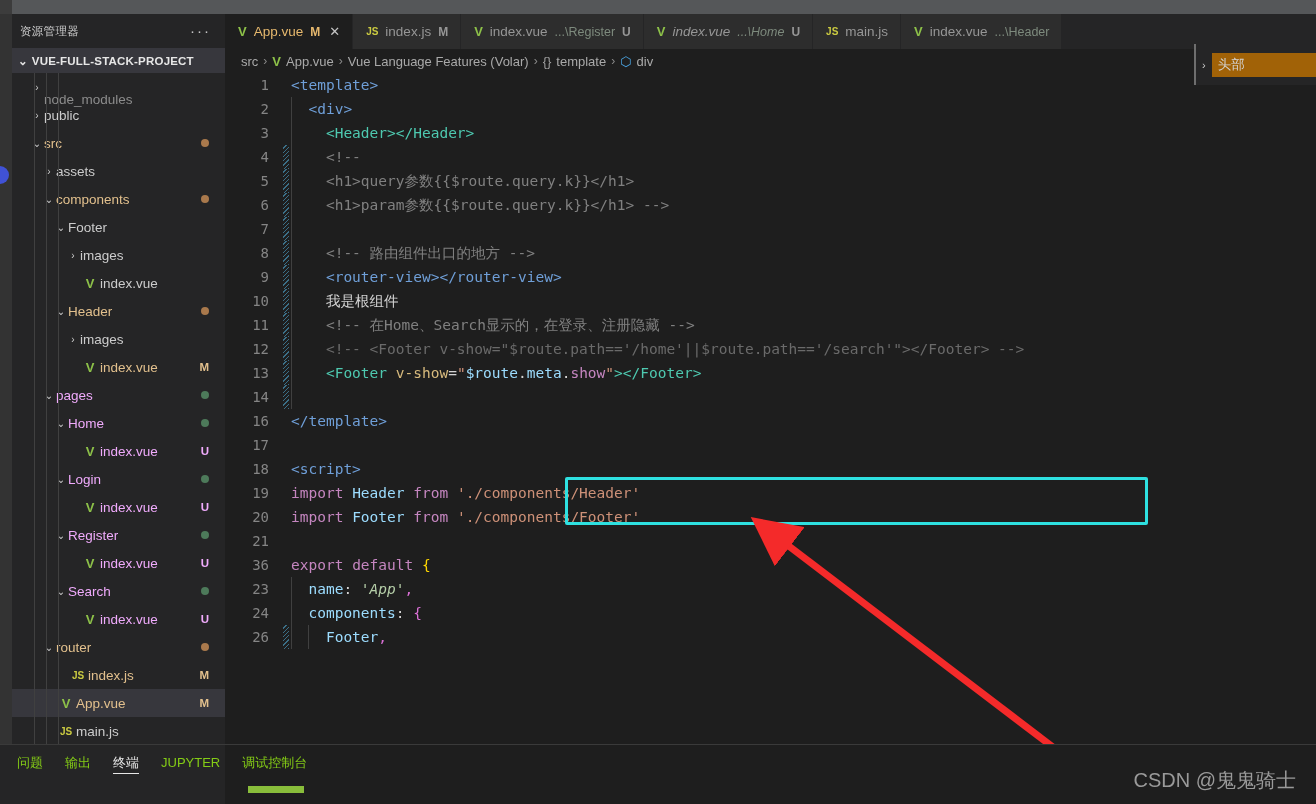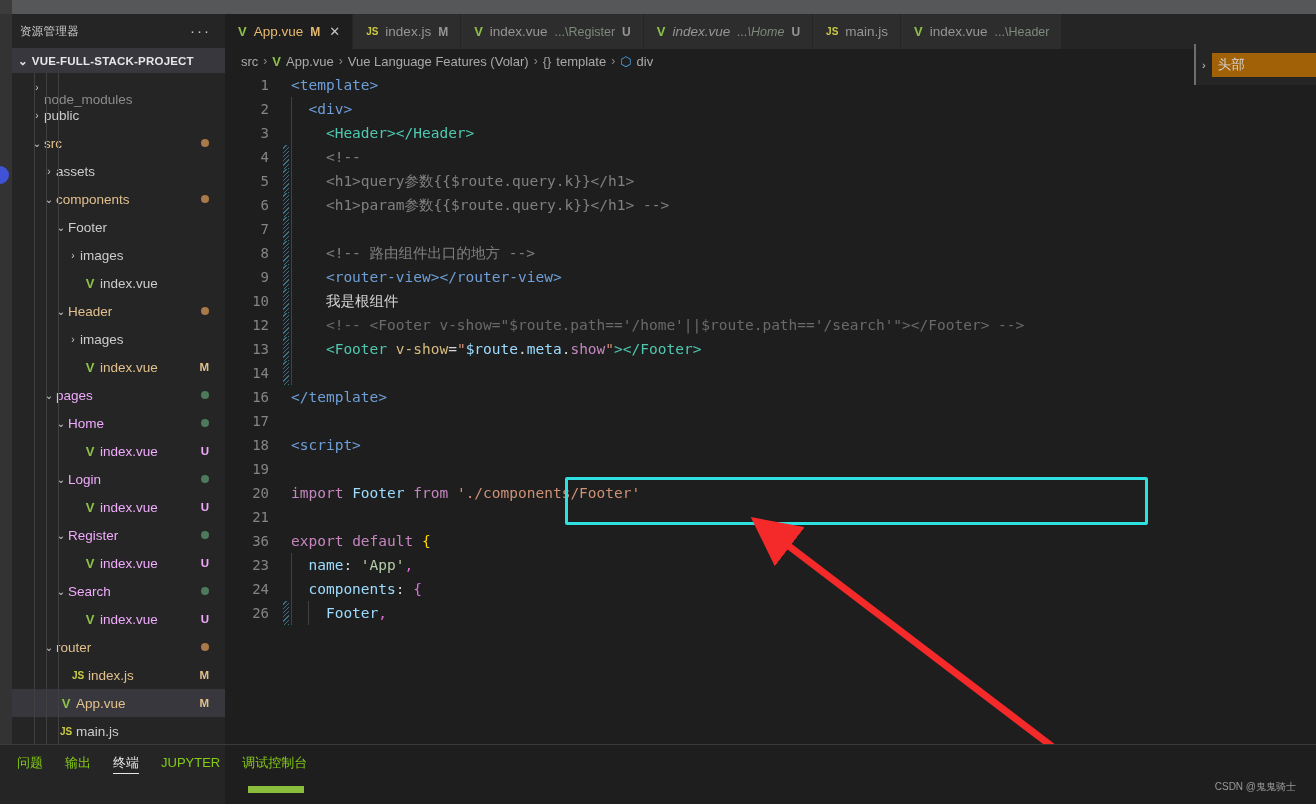--- a/index.html
+++ b/index.html
@@ -135,21 +135,21 @@
   .t-tag    { color: #6f9fd8; }
   .t-comp   { color: #4ec9b0; }
   .t-attr   { color: #d7ba7d; }
   .t-str    { color: #ce9178; }
   .t-plain  { color: #d4d4d4; }
   .t-kw     { color: #c586c0; }
   .t-id     { color: #9cdcfe; }
   .t-prop   { color: #9cdcfe; }
   .t-brace  { color: #ffd700; }
   .t-brace2 { color: #da70d6; }
-  .t-green  { color: #b5cea8; }
+  .t-green  { color: #b5cea8; font-style: italic; }
   .t-strlit { color: #ce9178; }
   .t-punct  { color: #d4d4d4; }
   .t-cmt-tag{ color: #808080; }
 
   
   .t-cmtdim { color: #6a6a6a; }
 
   
   .hl-box {
     position: absolute; left: 340px; top: 404px; width: 583px; height: 48px;
@@ -177,21 +177,21 @@
   }
   .panel-tabs { display: flex; align-items: center; height: 35px; padding-left: 17px; gap: 22px; }
   .ptab { color: #84cc16; font-size: 13px; position: relative; height: 35px; display: flex; align-items: center; }
   .ptab.active { color: #e7e7e7; }
   .ptab.active::after {
     content: ''; position: absolute; left: 0; right: 0; bottom: 6px; height: 1px; background: #e7e7e7;
   }
   .term-bar { position: absolute; left: 248px; top: 41px; width: 56px; height: 7px; background: #89bd3b; }
   .watermark {
     position: absolute; right: 20px; bottom: 10px;
-    color: #9a9a9a; font-size: 10px;
+    color: #9a9a9a; font-size: 20px;
   }
   .panel-sidefill { position: absolute; left: 0; top: 0; width: 225px; height: 60px; background: #252526; }
 </style>
 </head>
 <body>
 
 <div class="app">
 
   <div class="titlebar">
     <div class="tb-left"></div>
@@ -425,27 +425,28 @@
             <div class="cline"><span class="gutter">1</span><div class="fold-stripe "></div><span class="ctext"><span class="t-tag">&lt;template&gt;</span></span></div>
             <div class="cline"><span class="gutter">2</span><div class="fold-stripe "></div><div class="ind-guide" style="left:66px"></div><span class="ctext">  <span class="t-tag">&lt;div&gt;</span></span></div>
             <div class="cline"><span class="gutter">3</span><div class="fold-stripe "></div><div class="ind-guide" style="left:66px"></div><span class="ctext">    <span class="t-comp">&lt;Header&gt;&lt;/Header&gt;</span></span></div>
             <div class="cline"><span class="gutter">4</span><div class="fold-stripe on"></div><div class="ind-guide" style="left:66px"></div><span class="ctext">    <span class="t-cmt-tag">&lt;!--</span></span></div>
             <div class="cline"><span class="gutter">5</span><div class="fold-stripe on"></div><div class="ind-guide" style="left:66px"></div><span class="ctext">    <span class="t-cmt-tag">&lt;h1&gt;query参数{{$route.query.k}}&lt;/h1&gt;</span></span></div>
             <div class="cline"><span class="gutter">6</span><div class="fold-stripe on"></div><div class="ind-guide" style="left:66px"></div><span class="ctext">    <span class="t-cmt-tag">&lt;h1&gt;param参数{{$route.query.k}}&lt;/h1&gt; --&gt;</span></span></div>
             <div class="cline"><span class="gutter">7</span><div class="fold-stripe on"></div><div class="ind-guide" style="left:66px"></div><span class="ctext"></span></div>
             <div class="cline"><span class="gutter">8</span><div class="fold-stripe on"></div><div class="ind-guide" style="left:66px"></div><span class="ctext">    <span class="t-cmt-tag">&lt;!-- 路由组件出口的地方 --&gt;</span></span></div>
             <div class="cline"><span class="gutter">9</span><div class="fold-stripe on"></div><div class="ind-guide" style="left:66px"></div><span class="ctext">    <span class="t-tag">&lt;router-view&gt;&lt;/router-view&gt;</span></span></div>
             <div class="cline"><span class="gutter">10</span><div class="fold-stripe on"></div><div class="ind-guide" style="left:66px"></div><span class="ctext">    <span class="t-plain">我是根组件</span></span></div>
+            <div class="cline"><span class="gutter">11</span><div class="fold-stripe on"></div><div class="ind-guide" style="left:66px"></div><span class="ctext">    <span class="t-cmt-tag">&lt;!-- 在Home、Search显示的，在登录、注册隐藏 --&gt;</span></span></div>
             <div class="cline"><span class="gutter">12</span><div class="fold-stripe on"></div><div class="ind-guide" style="left:66px"></div><span class="ctext">    <span class="t-cmtdim">&lt;!-- &lt;Footer v-show="$route.path=='/home'||$route.path=='/search'"&gt;&lt;/Footer&gt; --&gt;</span></span></div>
             <div class="cline"><span class="gutter">13</span><div class="fold-stripe on"></div><div class="ind-guide" style="left:66px"></div><span class="ctext">    <span class="t-comp">&lt;Footer</span> <span class="t-attr">v-show</span><span class="t-plain">=</span><span class="t-str">"</span><span class="t-id">$route</span><span class="t-plain">.</span><span class="t-id">meta</span><span class="t-plain">.</span><span class="t-kw">show</span><span class="t-str">"</span><span class="t-comp">&gt;&lt;/Footer&gt;</span></span></div>
             <div class="cline"><span class="gutter">14</span><div class="fold-stripe on"></div><div class="ind-guide" style="left:66px"></div><span class="ctext"></span></div>
             <div class="cline"><span class="gutter">16</span><div class="fold-stripe "></div><span class="ctext"><span class="t-tag">&lt;/template&gt;</span></span></div>
             <div class="cline"><span class="gutter">17</span><div class="fold-stripe "></div><span class="ctext"></span></div>
             <div class="cline"><span class="gutter">18</span><div class="fold-stripe "></div><span class="ctext"><span class="t-tag">&lt;script&gt;</span></span></div>
-            <div class="cline"><span class="gutter">19</span><div class="fold-stripe "></div></div>
+            <div class="cline"><span class="gutter">19</span><div class="fold-stripe "></div><span class="ctext"><span class="t-kw">import</span> <span class="t-id">Header</span> <span class="t-kw">from</span> <span class="t-strlit">'./components/Header'</span></span></div>
             <div class="cline"><span class="gutter">20</span><div class="fold-stripe "></div><span class="ctext"><span class="t-kw">import</span> <span class="t-id">Footer</span> <span class="t-kw">from</span> <span class="t-strlit">'./components/Footer'</span></span></div>
             <div class="cline"><span class="gutter">21</span><div class="fold-stripe "></div><span class="ctext"></span></div>
             <div class="cline"><span class="gutter">36</span><div class="fold-stripe "></div><span class="ctext"><span class="t-kw">export</span> <span class="t-kw">default</span> <span class="t-brace">{</span></span></div>
             <div class="cline"><span class="gutter">23</span><div class="fold-stripe "></div><div class="ind-guide" style="left:66px"></div><span class="ctext">  <span class="t-prop">name</span><span class="t-punct">:</span> <span class="t-green">'App'</span><span class="t-brace2">,</span></span></div>
             <div class="cline"><span class="gutter">24</span><div class="fold-stripe "></div><div class="ind-guide" style="left:66px"></div><span class="ctext">  <span class="t-prop">components</span><span class="t-punct">:</span> <span class="t-brace2">{</span></span></div>
             <div class="cline"><span class="gutter">26</span><div class="fold-stripe on"></div><div class="ind-guide" style="left:66px"></div><div class="ind-guide" style="left:83px"></div><span class="ctext">    <span class="t-id">Footer</span><span class="t-brace2">,</span></span></div>
           </div>
 
         <div class="hl-box"></div>
 

